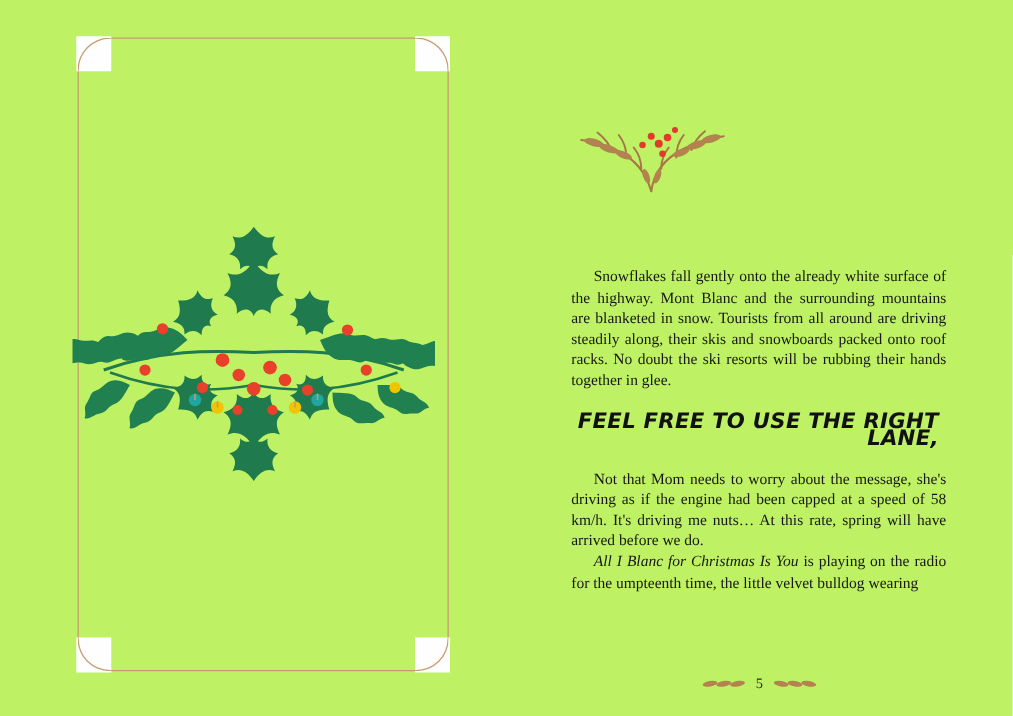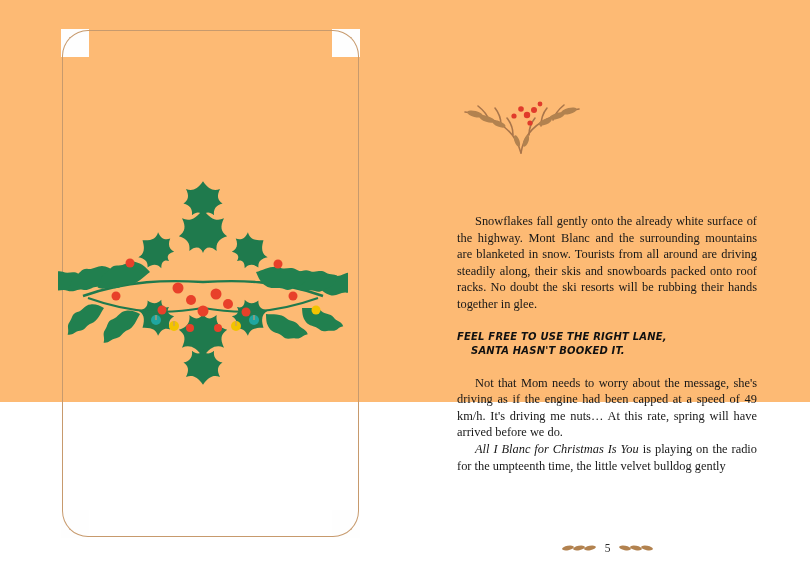--- a/index.html
+++ b/index.html
@@ -10,22 +10,22 @@
   body {
     width: 810px;
     height: 573px;
     overflow: hidden;
     font-family: "Liberation Serif", serif;
     color: #1d1d1b;
   }
   .spread {
     position: relative;
     width: 810px;
-    height: 402px;
-    background: #fdba74;
+    height: 573px;
+    background: #bef264;
   }
 
   
   .left-page {
     position: absolute;
     left: 0;
     top: 0;
     width: 405px;
     height: 573px;
   }
@@ -94,25 +94,25 @@
     text-align: justify;
     text-justify: inter-word;
     color: #171717;
   }
   .para {
     margin: 0;
     text-indent: 18px;
   }
   .sign-block {
     margin: 17px 0 17px 0;
-    text-align: left;
+    text-align: right;
     font-family: "DejaVu Sans", sans-serif;
     font-weight: bold;
     font-style: italic;
-    font-size: 10px;
+    font-size: 17px;
     line-height: 14px;
     letter-spacing: 0.2px;
     text-indent: 0;
     color: #111;
   }
   .sign-block span { display: block; }
   .sign-line-1 { padding-right: 6px; }
   .sign-line-2 { padding-left: 14px; }
   em { font-style: italic; }
 
@@ -293,25 +293,24 @@
           <circle cx="83" cy="9" r="2.4"></circle>
         </g>
       </svg>
     </div>
 
     <div class="text-column">
       <p class="para">Snowflakes fall gently onto the already white surface of the highway. Mont Blanc and the surrounding mountains are blanketed in snow. Tourists from all around are driving steadily along, their skis and snowboards packed onto roof racks. No doubt the ski resorts will be rubbing their hands together in glee.</p>
 
       <div class="sign-block">
         <span class="sign-line-1">FEEL FREE TO USE THE RIGHT LANE,</span>
-        <span class="sign-line-2">SANTA HASN'T BOOKED IT.</span>
       </div>
 
-      <p class="para">Not that Mom needs to worry about the message, she's driving as if the engine had been capped at a speed of 49 km/h. It's driving me nuts… At this rate, spring will have arrived before we do.</p>
-      <p class="para"><em>All I Blanc for Christmas Is You</em> <span>is playing on the radio for the umpteenth time, the little velvet bulldog gently</span></p>
+      <p class="para">Not that Mom needs to worry about the message, she's driving as if the engine had been capped at a speed of 58 km/h. It's driving me nuts… At this rate, spring will have arrived before we do.</p>
+      <p class="para"><em>All I Blanc for Christmas Is You</em> <span>is playing on the radio for the umpteenth time, the little velvet bulldog wearing</span></p>
     </div>
 
     <div class="page-footer">
       <span class="footer-inner">
         <svg width="34" height="10" viewBox="0 0 34 10" xmlns="http://www.w3.org/2000/svg">
           <g fill="#b2824f">
             <ellipse cx="6" cy="5" rx="6" ry="2.2" transform="rotate(-10 6 5)"></ellipse>
             <ellipse cx="17" cy="5" rx="6" ry="2.2" transform="rotate(-10 17 5)"></ellipse>
             <ellipse cx="28" cy="5" rx="6" ry="2.2" transform="rotate(-10 28 5)"></ellipse>
           </g>

